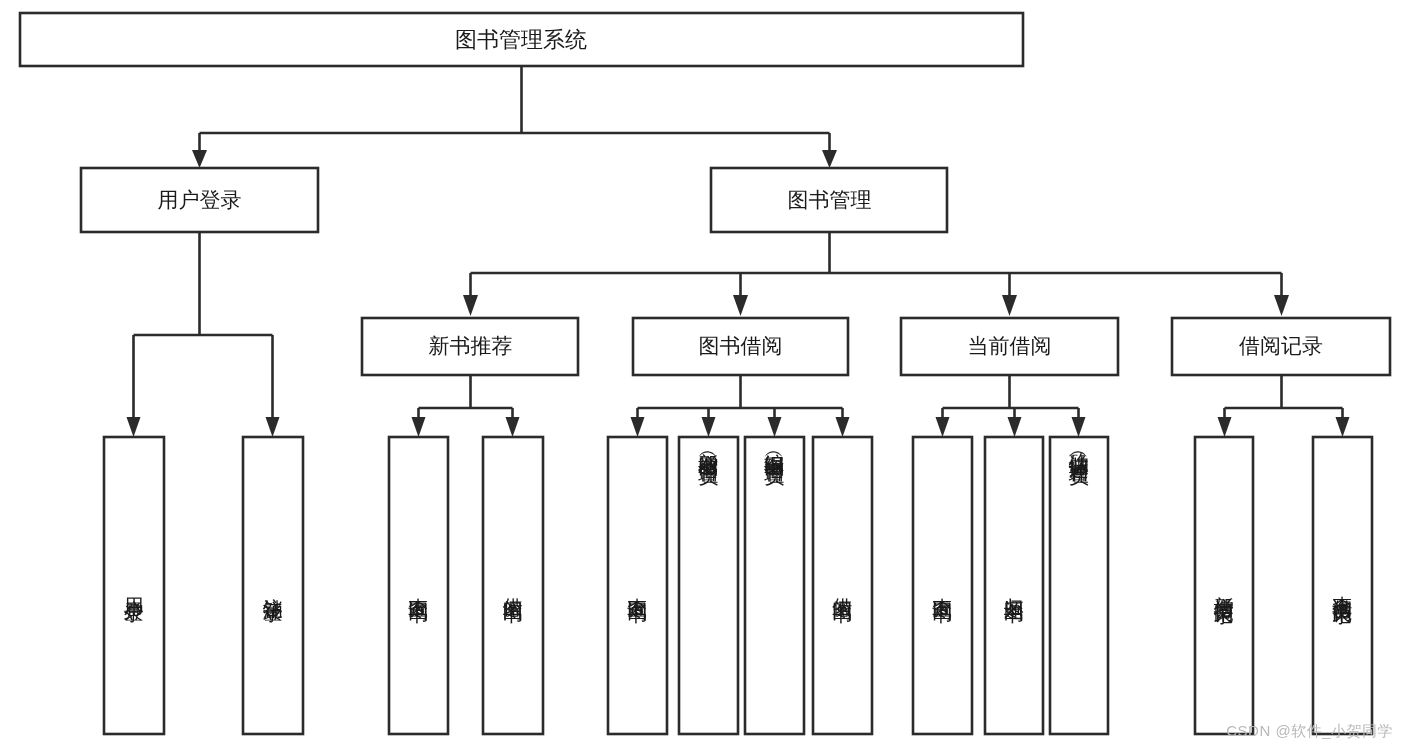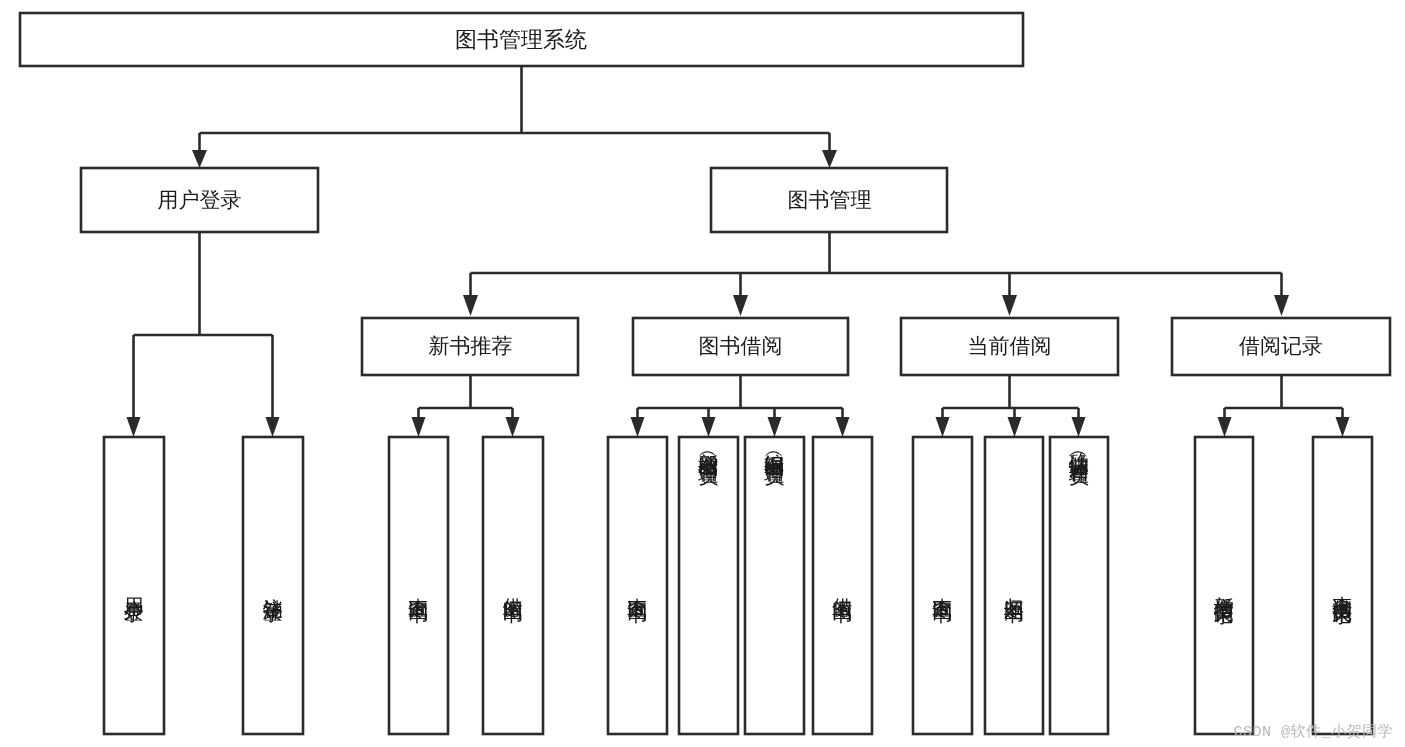--- a/index.html
+++ b/index.html
@@ -69,21 +69,21 @@
     font-size: 20px;
     line-height: 1.12;
     letter-spacing: 2px;
     color: #1a1a1a;
     white-space: nowrap;
   }
   .watermark {
     position: absolute;
     right: 12px;
     bottom: 6px;
-    font-family: Liberation Mono, monospace;
+    font-family: Liberation Sans, sans-serif;
     font-size: 15px;
     color: #b9b9b9;
     white-space: nowrap;
     letter-spacing: 0.5px;
   }
 </style>
 </head>
 <body>
 
 <div id="diagram-root">

